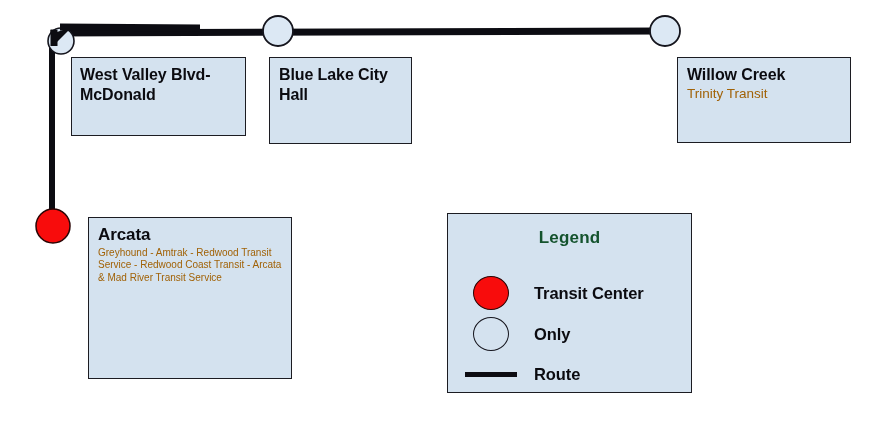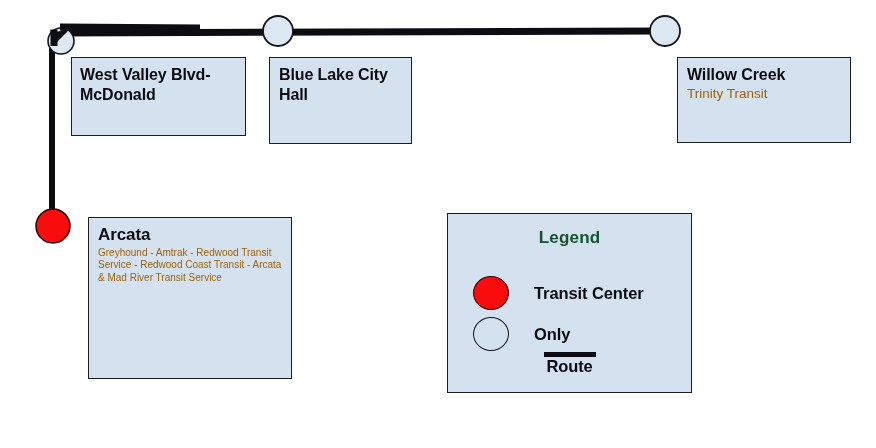--- a/index.html
+++ b/index.html
@@ -84,21 +84,21 @@
   .legend-row {
     position: absolute;
     left: 0;
     width: 100%;
     height: 44px;
     display: flex;
     align-items: center;
   }
   #legend-row-transit-center { top: 57px; }
   #legend-row-stop           { top: 98px; }
-  #legend-row-route          { top: 138px; flex-direction: column; }
+  #legend-row-route          { top: 138px; }
   .legend-symbol {
     width: 86px;
     display: flex;
     align-items: center;
     justify-content: center;
     flex: 0 0 auto;
   }
   .legend-label {
     font-size: 16.5px;
     font-weight: bold;

